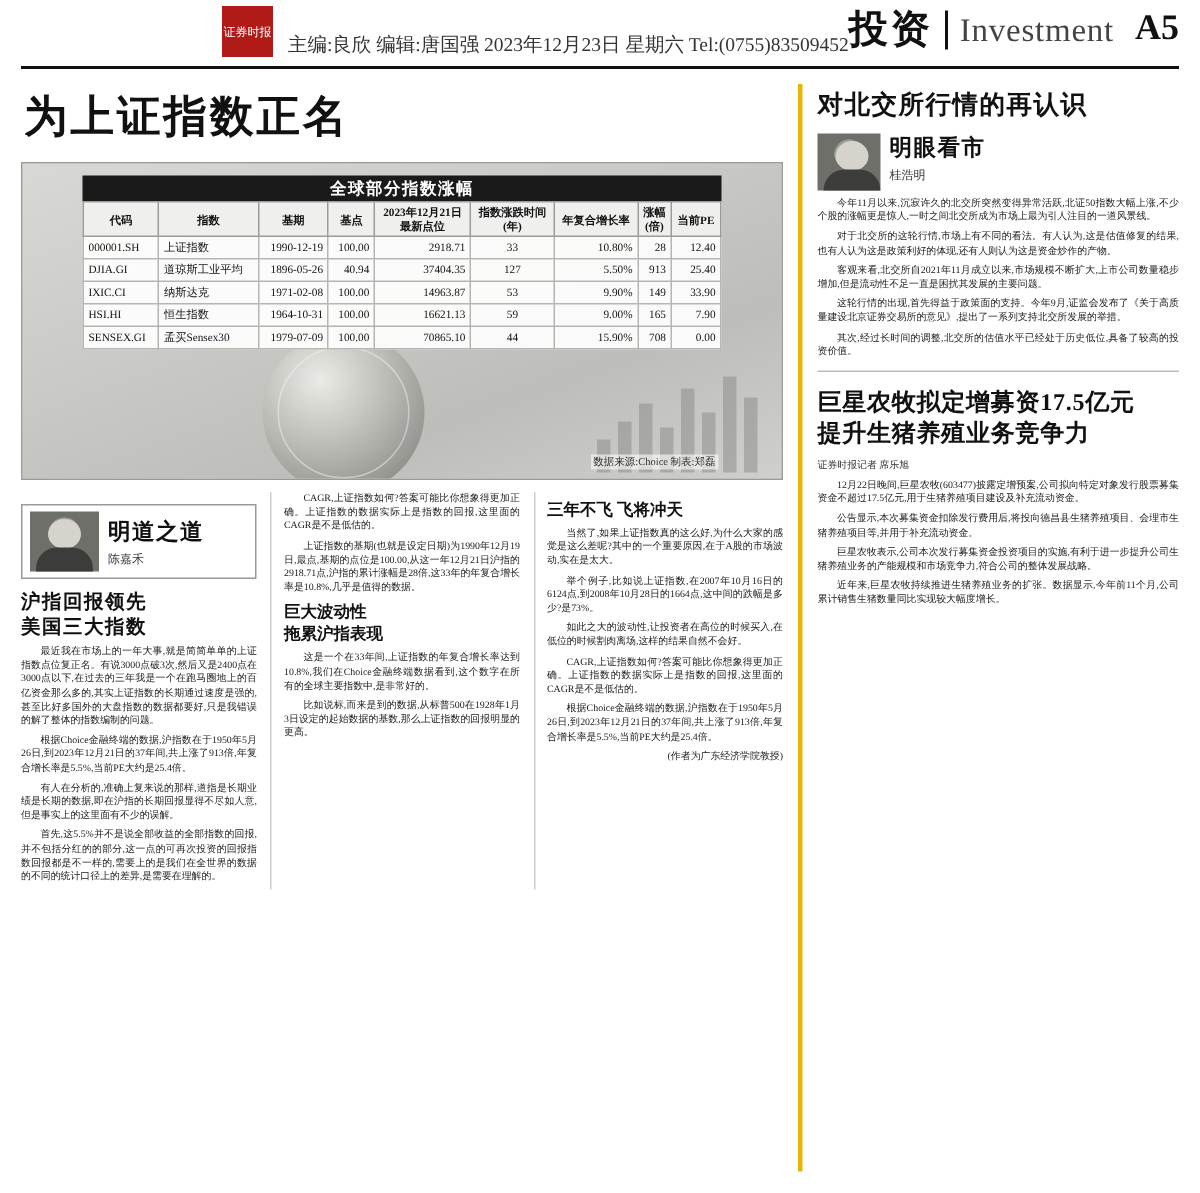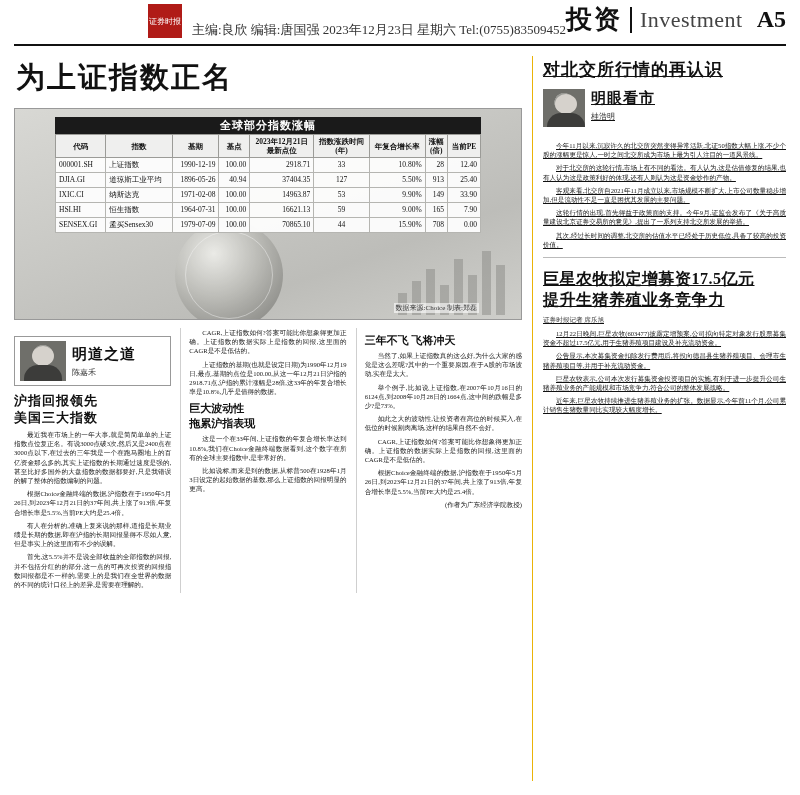--- a/index.html
+++ b/index.html
@@ -29,21 +29,21 @@
   .mh-meta{font-size:13px;color:#333;line-height:12px;white-space:nowrap;padding-bottom:2px;}
   .mh-right{display:flex;align-items:center;gap:8px;padding-bottom:1px;}
   .mh-cn{font-size:26px;font-weight:bold;letter-spacing:2px;font-family:"Liberation Serif",serif;}
   .mh-bar{width:2px;height:26px;background:#111;}
   .mh-en{font-size:22px;color:#444;font-family:"Liberation Serif",serif;letter-spacing:0.5px;}
   .mh-page{font-size:24px;font-weight:bold;margin-left:6px;}
 
   
   .body-grid{display:flex;gap:10px;padding-top:10px;height:735px;box-sizing:border-box;}
   .col-left{width:508px;}
-  .col-right{width:254px;border-left:1px solid #eab308;padding-left:10px;text-decoration:underline;}
+  .col-right{width:254px;border-left:3px solid #eab308;padding-left:10px;}
 
   .headline{
     font-size:29px;font-weight:bold;letter-spacing:2px;margin:2px 0 10px 2px;
   }
   .headline-r{
     font-size:17px;font-weight:bold;letter-spacing:1px;margin:2px 0 8px 0;
   }
 
   
   .tablewrap{
@@ -90,21 +90,21 @@
     width:46px;height:40px;flex:0 0 46px;
     background:radial-gradient(circle at 50% 36%, #9a9a95 0 30%, #6f6f6a 31% 100%);
     position:relative;overflow:hidden;
   }
   .portrait:before{content:"";position:absolute;left:12px;top:5px;width:22px;height:20px;border-radius:50%;background:#d6d2cc;}
   .portrait:after{content:"";position:absolute;left:4px;top:24px;width:38px;height:20px;border-radius:14px 14px 0 0;background:#3c3c3a;}
   .colnst-txt{flex:1;}
   .colnst-title{font-size:15px;font-weight:bold;letter-spacing:1px;}
   .colnst-name{font-size:8px;color:#333;margin-top:3px;}
 
-  .colnst-r{display:flex;align-items:flex-start;gap:6px;margin:4px 0 14px 0;}
+  .colnst-r{display:flex;align-items:flex-start;gap:6px;margin:4px 0 4px 0;}
   .colnst-r .portrait{width:42px;height:38px;flex:0 0 42px;}
 
   
   .subhead{font-size:13px;font-weight:bold;line-height:17px;letter-spacing:1px;margin:6px 0 4px 0;}
   .subhead-sm{font-size:11px;font-weight:bold;line-height:15px;margin:5px 0 3px 0;}
   .para{font-size:6.6px;line-height:9.2px;text-align:justify;color:#1a1a1a;margin:0 0 4px 0;text-indent:13px;}
   .byline{font-size:6.6px;line-height:9.2px;text-align:right;color:#1a1a1a;margin:3px 0 0 0;}
   .credit{font-size:6.6px;color:#333;margin:2px 0 4px 0;}
 
   .three-col{display:flex;gap:9px;margin-top:8px;}
@@ -197,21 +197,21 @@
                 <td>100.00</td>
                 <td>14963.87</td>
                 <td class="c">53</td>
                 <td>9.90%</td>
                 <td>149</td>
                 <td>33.90</td>
               </tr>
               <tr>
                 <td class="l">HSI.HI</td>
                 <td class="l">恒生指数</td>
-                <td>1964-07-31</td>
+                <td>1964-10-31</td>
                 <td>100.00</td>
                 <td>16621.13</td>
                 <td class="c">59</td>
                 <td>9.00%</td>
                 <td>165</td>
                 <td>7.90</td>
               </tr>
               <tr>
                 <td class="l">SENSEX.GI</td>
                 <td class="l">孟买Sensex30</td>

